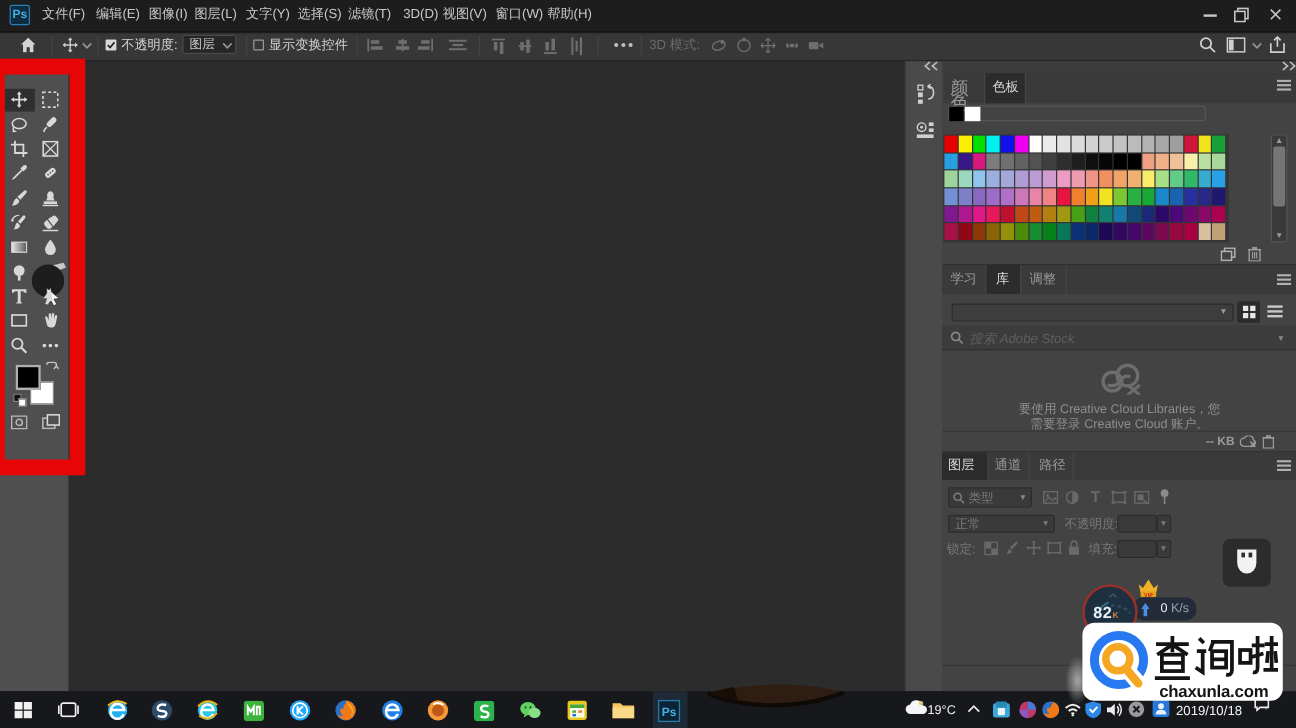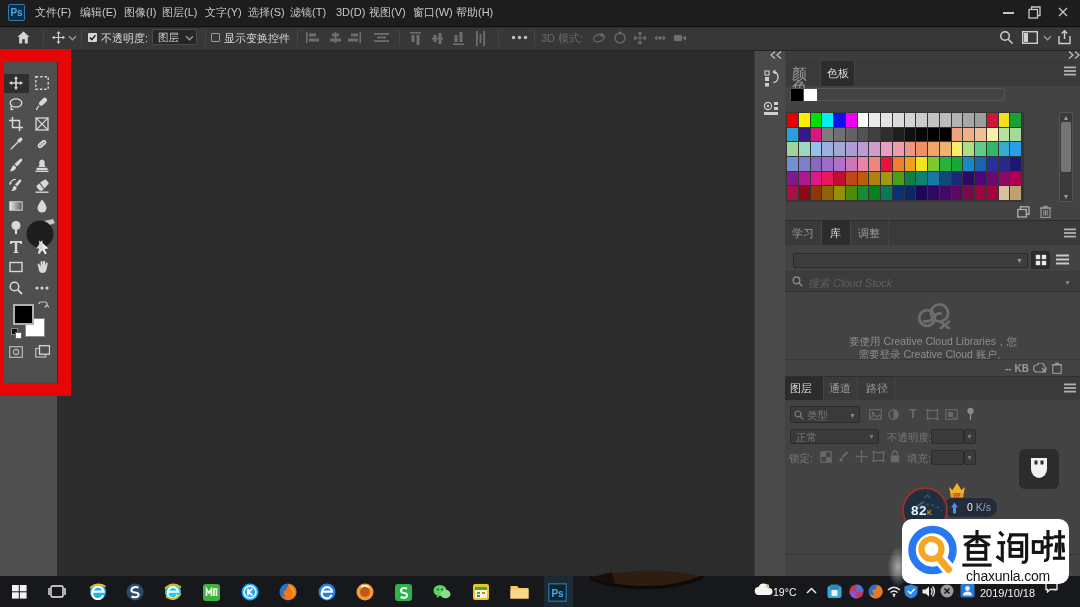--- a/index.html
+++ b/index.html
@@ -458,21 +458,21 @@
 <svg class="abs" style="left:1056px;top:254px" width="13" height="12" viewBox="0 0 13 12">
       <rect x="0" y="0.5" width="13" height="2" fill="#c8c8c8"></rect>
       <rect x="0" y="4.5" width="13" height="2" fill="#c8c8c8"></rect>
       <rect x="0" y="8.5" width="13" height="2" fill="#c8c8c8"></rect>
     </svg>
 <div class="abs" style="left:785px;top:271px;width:295px;height:21px;background:#3c3c3c;border-bottom:1px solid #303030;"></div>
 <svg class="abs" style="left:792px;top:276px" width="11" height="11" viewBox="0 0 11 11">
       <circle cx="4.4" cy="4.4" r="3.4" fill="none" stroke="#8a8a8a" stroke-width="1.3"></circle>
       <line x1="7" y1="7" x2="10.3" y2="10.3" stroke="#8a8a8a" stroke-width="1.3"></line>
     </svg>
-<div class="abs" style="left:808px;top:277px;width:120px;height:12px;color:#5f5f5f;font-size:11px;line-height:12px;font-style:italic;">搜索 Cloud Stock</div>
+<div class="abs" style="left:808px;top:277px;width:120px;height:12px;color:#5f5f5f;font-size:11px;line-height:12px;font-style:italic;">搜索 Adobe Stock</div>
 <div class="abs" style="left:1064px;top:280px;width:8px;height:5px;color:#888;font-size:7px;line-height:5px;">▼</div>
 <svg class="abs" style="left:916px;top:301px" width="36" height="28" viewBox="0 0 36 28">
       <g fill="none" stroke="#6d6d6d" stroke-width="2.8">
         <circle cx="11" cy="17" r="7.8"></circle>
         <circle cx="23.5" cy="12" r="8.6"></circle>
         <path d="M7 20 Q14 22 18 16 Q21 11 26 13"></path>
       </g>
       <g stroke="#6d6d6d" stroke-width="2.6" stroke-linecap="round">
         <path d="M24.5 20.5 L33 27.5"></path>
         <path d="M33 20.5 L24.5 27.5"></path>
@@ -724,21 +724,21 @@
       <text x="10" y="17.2" font-family="Liberation Sans" font-size="4.5" font-weight="bold" fill="#c02818" text-anchor="middle">VIP</text>
     </svg>
 <div class="abs" style="left:888px;top:547px;width:20px;height:40px;background:radial-gradient(ellipse,rgba(200,200,200,0.75),rgba(190,190,190,0) 72%);"></div>
 <div class="abs" style="left:902px;top:519px;width:167px;height:65px;background:#ffffff;border-radius:10px;"></div>
 <svg class="abs" style="left:906px;top:524px;" width="56" height="58" viewBox="0 0 56 58">
 <circle cx="26.5" cy="26" r="20.5" fill="none" stroke="#2878f0" stroke-width="7.5"></circle>
 <path d="M34 35 L46 49" stroke="#ffffff" stroke-width="13" stroke-linecap="round"></path>
 <circle cx="25.5" cy="25" r="10" fill="none" stroke="#f5a623" stroke-width="6.2"></circle>
 <path d="M32.5 33.5 L42.5 45.5" stroke="#f5a623" stroke-width="7" stroke-linecap="round"></path>
 </svg>
-<div class="abs" style="left:966px;top:569px;width:92px;height:14px;color:#151515;font-size:14px;line-height:14px;font-weight:normal;letter-spacing:-0.2px;">chaxunla.com</div>
+<div class="abs" style="left:966px;top:569px;width:92px;height:14px;color:#151515;font-size:14px;line-height:14px;font-weight:bold;letter-spacing:-0.2px;">chaxunla.com</div>
 <svg class="abs" style="left:960px;top:529px;" width="34" height="39" viewBox="0 0 34 40">
 <g stroke="#141414" fill="none" stroke-width="3.2">
 <path d="M3 8 L31 8"></path>
 <path d="M17 1 L17 15"></path>
 <path d="M16 9 L4 17"></path>
 <path d="M18 9 L30 17"></path>
 <rect x="8" y="17" width="18" height="14"></rect>
 <path d="M8 24 L26 24"></path>
 <path d="M2 37 L32 37"></path>
 </g>

